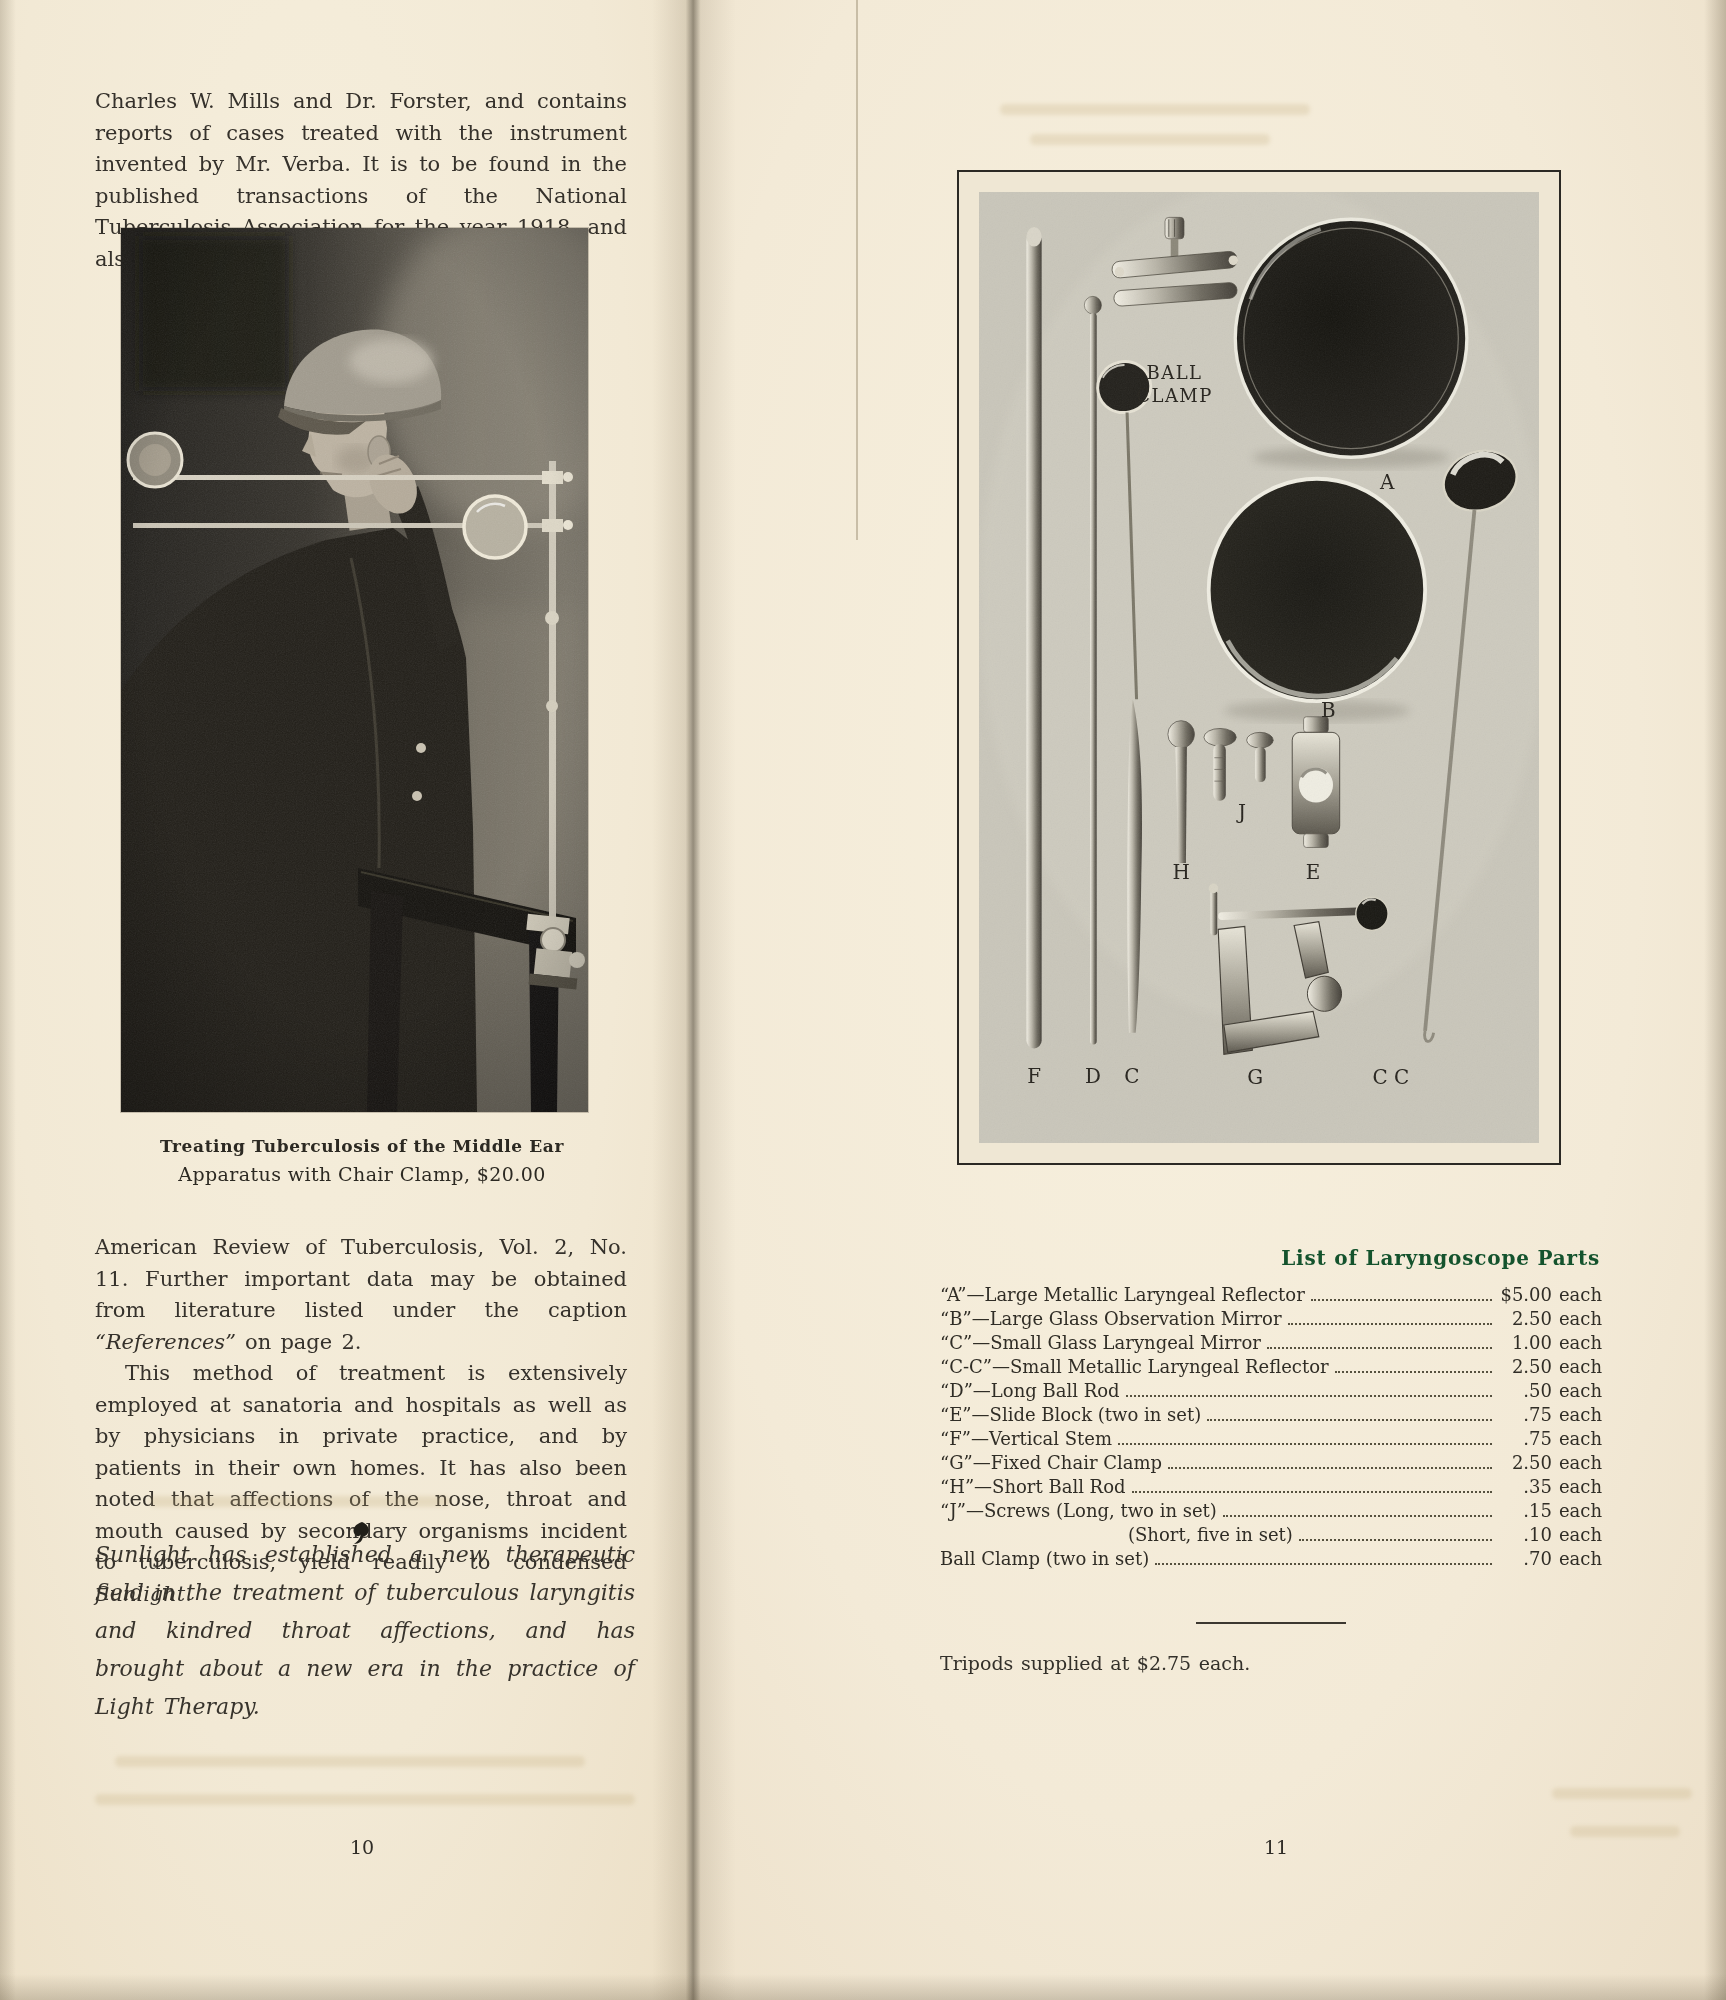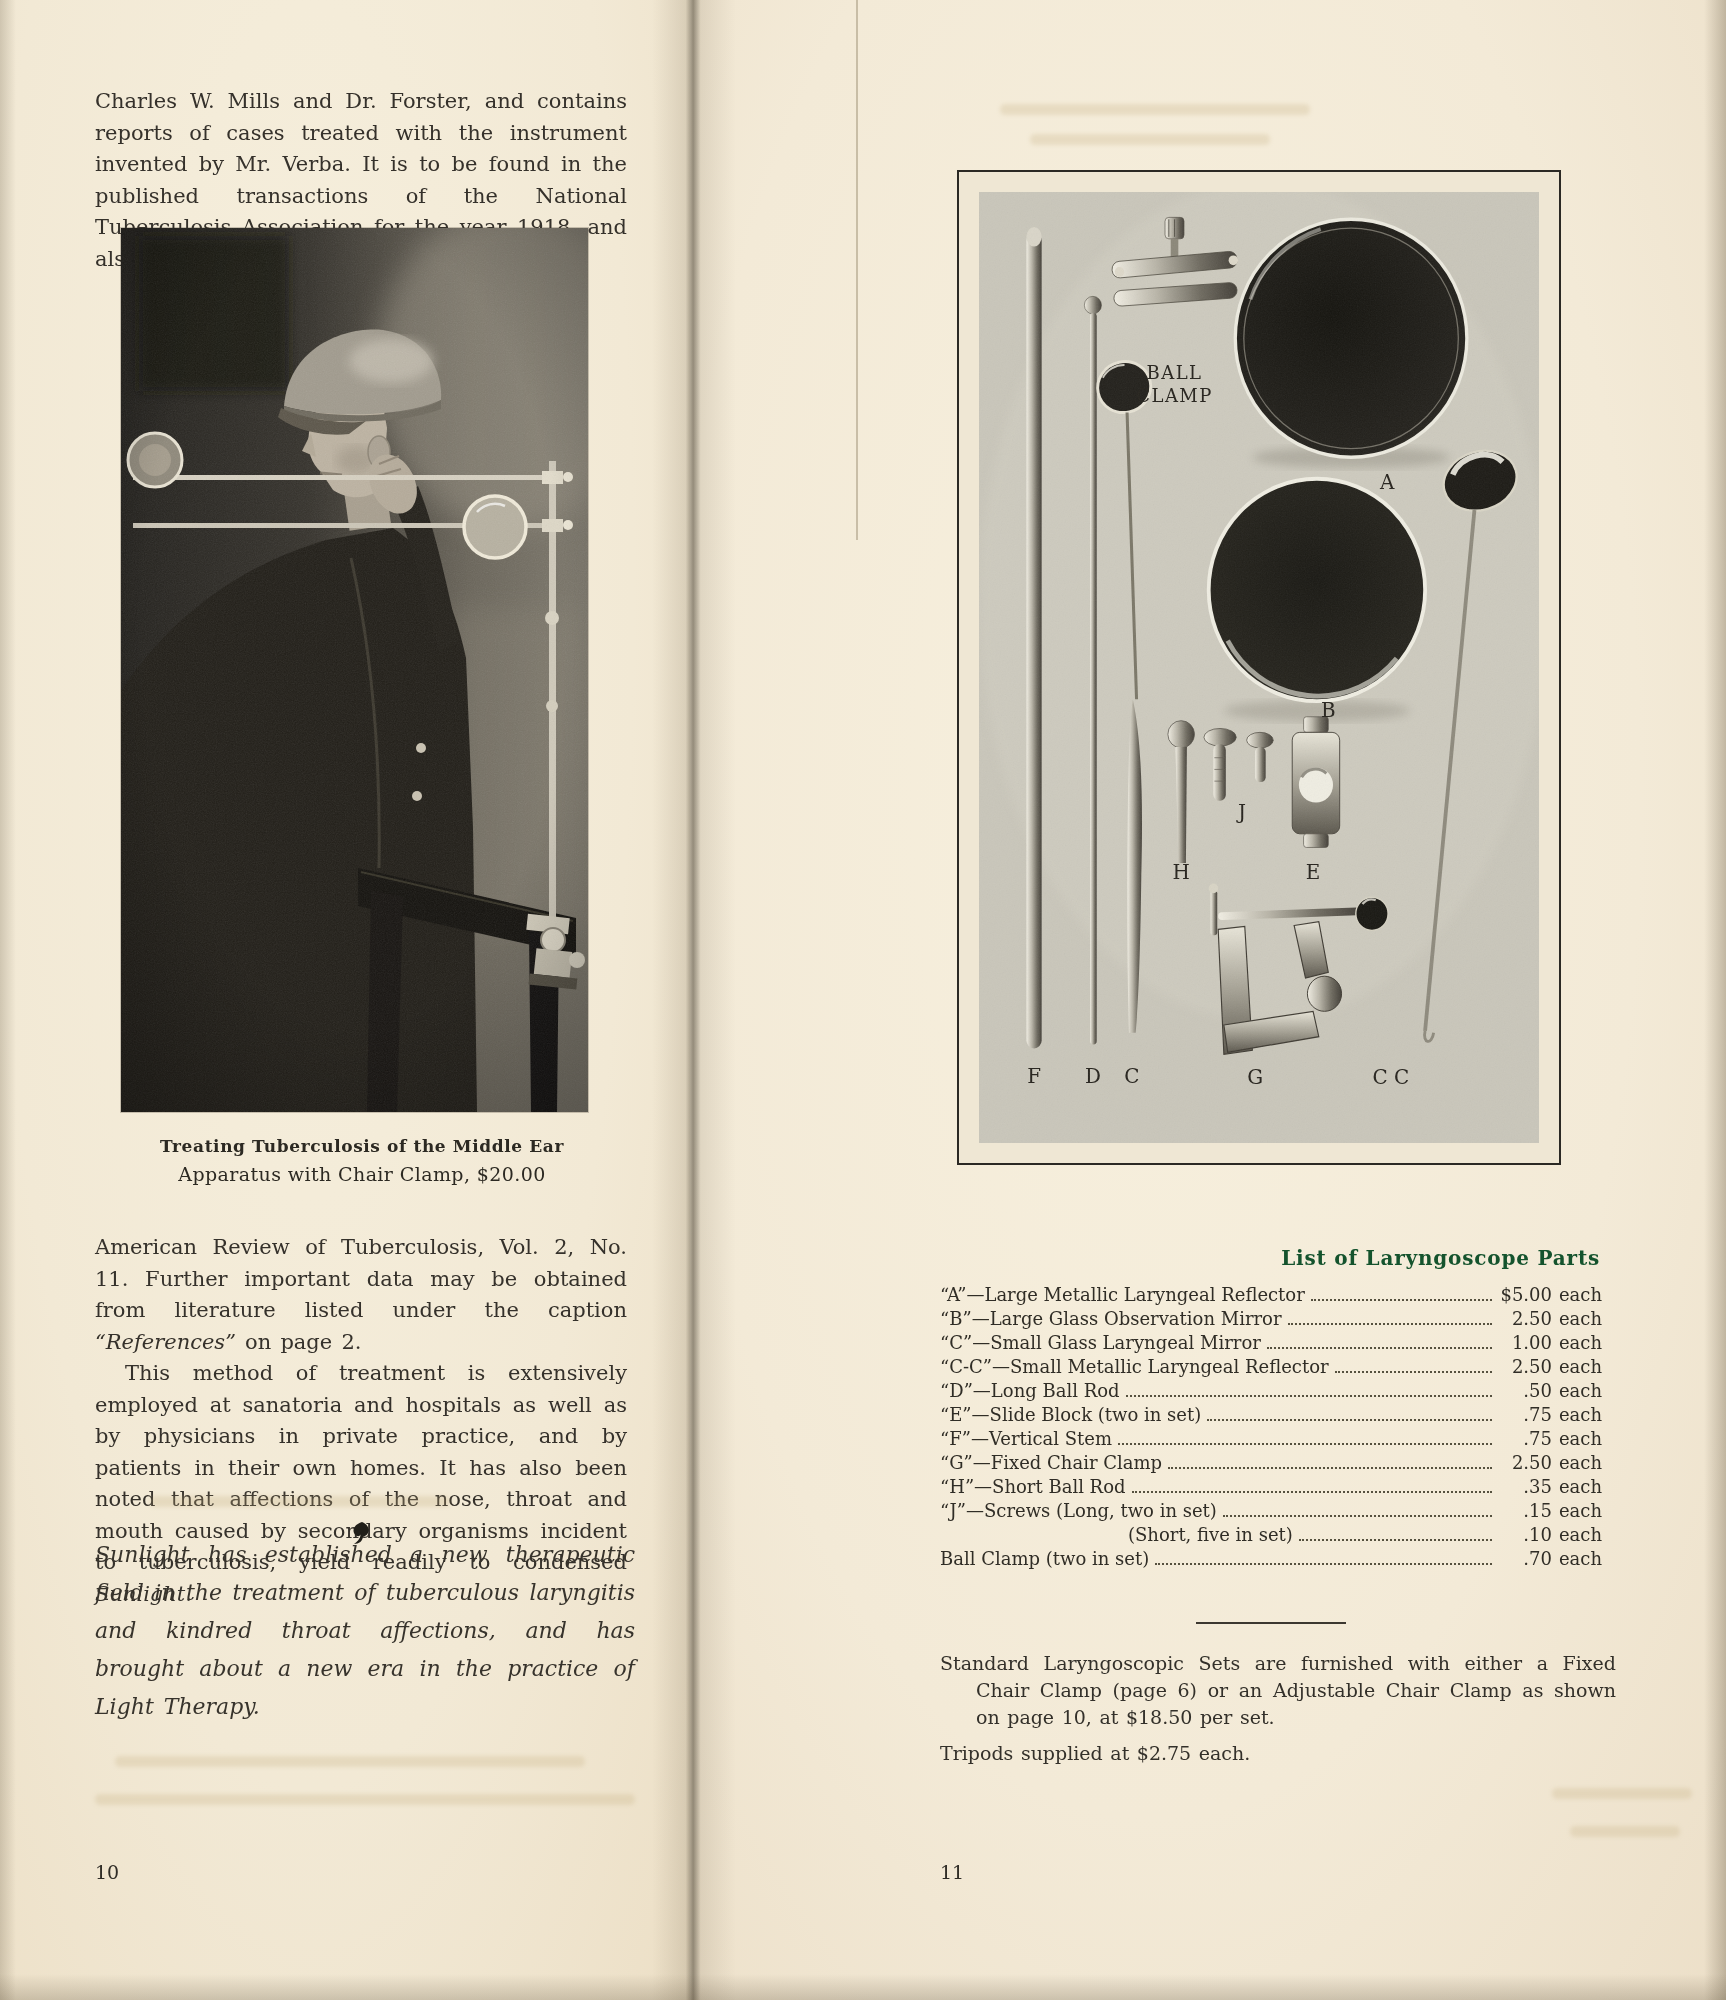--- a/index.html
+++ b/index.html
@@ -33,21 +33,21 @@
 
   .photo-left{left:121px;top:228px;width:467px;height:884px;background:#2a2824;
     box-shadow:0 0 0 1px rgba(60,52,38,.25);}
   .caption{left:95px;width:534px;text-align:center;color:#2c2922;}
   .caption-title{top:1136px;font-weight:bold;font-size:17px;letter-spacing:.6px;}
   .caption-sub{top:1163px;font-size:19px;letter-spacing:.4px;}
 
   .fleuron{left:95px;top:1520px;width:534px;text-align:center;}
   .pullquote{left:95px;top:1536px;width:540px;font-style:italic;font-size:22px;
     line-height:38px;text-align:justify;word-spacing:3px;color:#37332c;}
-  .pagenum{font-size:19px;color:#2f2c26;text-align:left;margin-top:25px;}
+  .pagenum{font-size:19px;color:#2f2c26;text-align:center;}
   .pagenum-left{left:95px;top:1836px;width:534px;}
   .pagenum-right{left:940px;top:1836px;width:672px;}
 
   .photo-frame{left:957px;top:170px;width:604px;height:995px;
     border:2px solid #2b2924;background:#efe7d4;padding:20px;box-sizing:border-box;}
   .photo-frame svg{display:block;width:100%;height:100%;}
 
   .list-title{left:940px;top:1246px;width:660px;text-align:right;font-weight:bold;
     font-size:20px;letter-spacing:.8px;color:#14532d;}
   .price-list{left:940px;top:1284px;width:662px;font-size:18px;color:#302d26;}
@@ -377,21 +377,20 @@
         <span class="item">Ball Clamp (two in set)</span>
         <span class="leader"></span>
         <span class="price">.70</span>
         <span class="unit">each</span>
       </div>
   </div>
 
   <div class="abs rule"></div>
 
   <div class="abs notes">
-    <div class="note">Standard Laryngoscopic Sets are furnished with either a Fixed Chair Clamp (page 6) or an Adjustable Chair Clamp as shown on page 10, at $18.50 per set.</div>
     <div class="note">Tripods supplied at $2.75 each.</div>
   </div>
 
   <div class="abs pagenum pagenum-right">11</div>
 
   <div class="gutter"></div>
   <div class="seam"></div>
   <div class="edge-left"></div>
   <div class="edge-right"></div>
   <div class="edge-bottom"></div>

